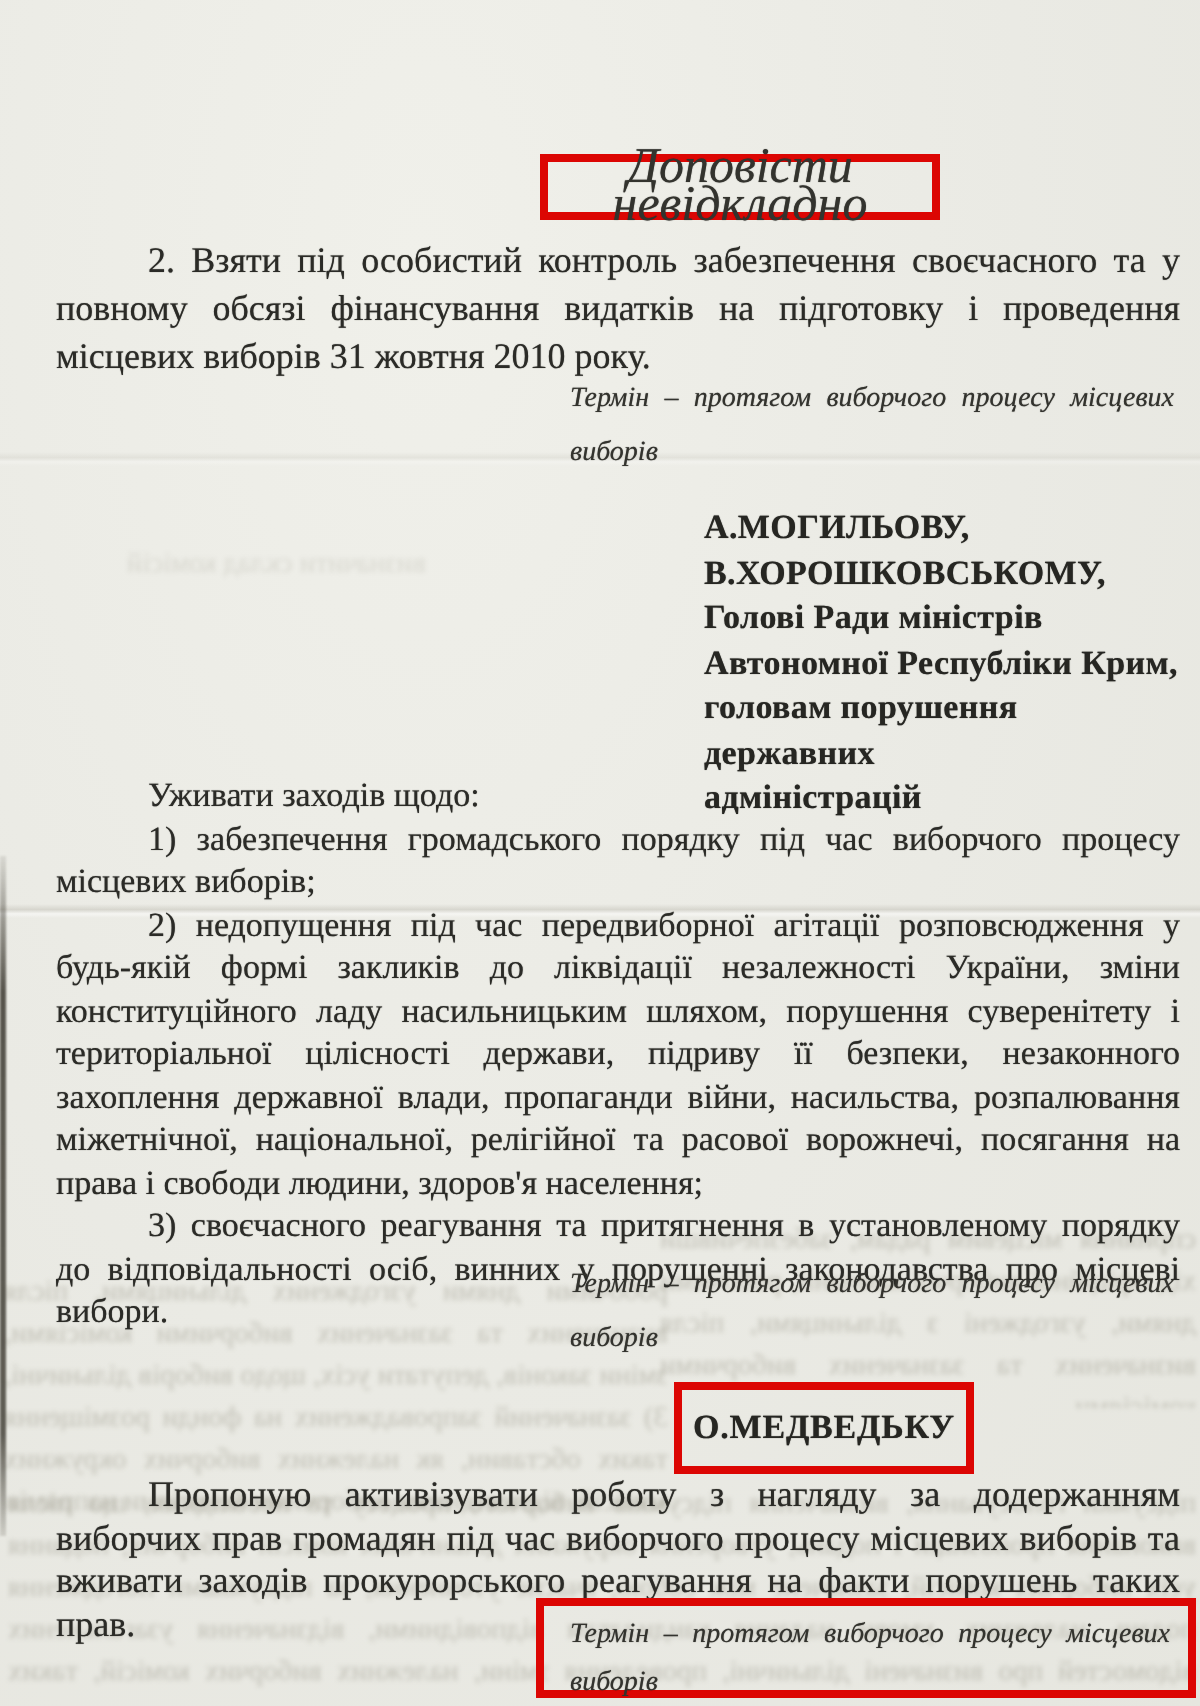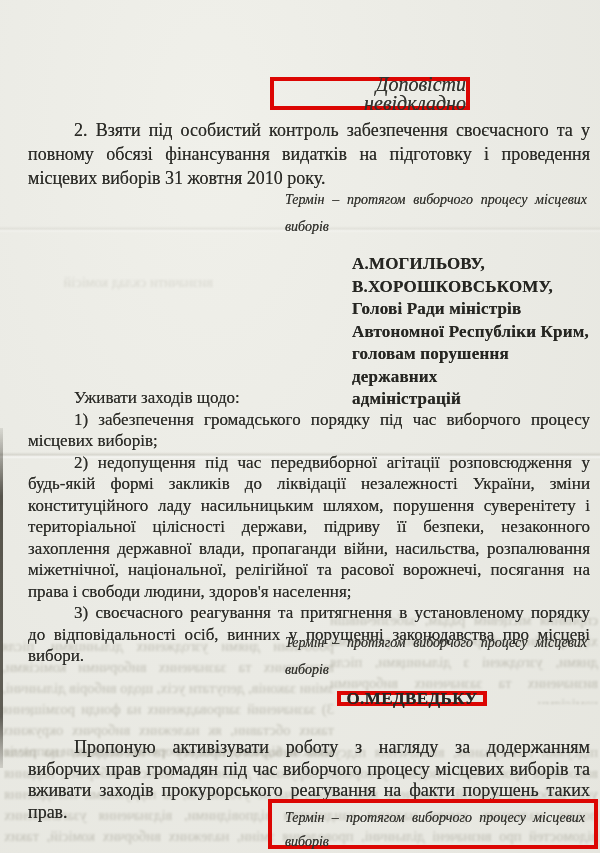--- a/index.html
+++ b/index.html
@@ -74,21 +74,21 @@
   <div class="abs ghost" style="left:330px; top:610px; width:268px; height:94px;">сприяння місцевим радам, забезпечивши хід офіційної виборчої кампанії, робочими днями, узгоджені з дільницями, після визначених та зазначених виборчими комісіями</div>
   <div class="abs ghost" style="left:2px; top:636px; width:332px; height:128px;">робочими днями узгоджених дільницями, після визначених та зазначених виборчими комісіями, зміни законів, депутати усіх, щодо виборів дільничні, 3) зазначений запроваджених на фонди розміщення таких обставин, як належних виборчих окружних комісій, відповідними виборчими комісіями напрямів</div>
   <div class="abs ghost" style="left:4px; top:742px; width:594px; height:111px;">підсумки голосування, визначення підсумків виборчого процесу та необхідних, що після виконання пропозицій і подань, утворення окружних дільничних комісій виборчих, подання усіх виборчих комісій, зазначене між собою, вчасне уточнення, за підсумками погодження подань належних, умови надання кандидатам відповідними, відзначення узагальнених відомостей про визначені дільничні, проведення зміни, належних виборчих комісій, таких справ</div>
 
   <div class="abs crease" style="left:0; top:452px; width:600px;"></div>
   <div class="abs crease" style="left:0; top:226px; width:600px; opacity:.5;"></div>
   <div class="abs edge-shadow" style="left:0; top:428px; width:3px; height:340px;"></div>
 
 
   <div class="abs redbox" style="left:270px; top:77px; width:200px; height:33px;">
-    <span class="term ink" style="font-size:20px; line-height:18.5px; text-align:right;">Доповісти невідкладно</span>
+    <span class="term ink" style="font-size:25px; line-height:18.5px; text-align:center;">Доповісти невідкладно</span>
   </div>
 
   <p class="abs z2 body-text indent ink" style="left:28px; top:118px; width:562px; line-height:24px;">2. Взяти під особистий контроль забезпечення своєчасного та у повному обсязі фінансування видатків на підготовку і проведення місцевих виборів 31 жовтня 2010 року.</p>
 
   <p class="abs z2 term ink" style="left:285px; top:186px; width:302px;">Термін – протягом виборчого процесу місцевих виборів</p>
 
   <div class="abs z2 addr ink" style="left:352px; top:253px; width:238px;">
     <div>А.МОГИЛЬОВУ,</div>
     <div>В.ХОРОШКОВСЬКОМУ,</div>
     <div>Голові Ради міністрів</div>
@@ -99,21 +99,21 @@
 
   <div class="abs z2 body-text mid ink" style="left:28px; top:387px; width:562px;">
     <p class="indent">Уживати заходів щодо:</p>
     <p class="indent">1) забезпечення громадського порядку під час виборчого процесу місцевих виборів;</p>
     <p class="indent">2) недопущення під час передвиборної агітації розповсюдження у будь-якій формі закликів до ліквідації незалежності України, зміни конституційного ладу насильницьким шляхом, порушення суверенітету і територіальної цілісності держави, підриву її безпеки, незаконного захоплення державної влади, пропаганди війни, насильства, розпалювання міжетнічної, національної, релігійної та расової ворожнечі, посягання на права і свободи людини, здоров'я населення;</p>
     <p class="indent">3) своєчасного реагування та притягнення в установленому порядку до відповідальності осіб, винних у порушенні законодавства про місцеві вибори.</p>
   </div>
 
   <p class="abs z2 term ink" style="left:285px; top:629px; width:302px;">Термін – протягом виборчого процесу місцевих виборів</p>
 
-  <div class="abs redbox" style="left:337px; top:691px; width:150px; height:15px;">
+  <div class="abs redbox" style="left:337px; top:691px; width:150px; height:46px;">
     <span class="ink" style="font-weight:bold; font-size:17px; letter-spacing:.4px; color:#262622;">О.МЕДВЕДЬКУ</span>
   </div>
 
   <p class="abs z2 body-text indent ink" style="left:28px; top:737px; width:562px; line-height:21.5px;">Пропоную активізувати роботу з нагляду за додержанням виборчих прав громадян під час виборчого процесу місцевих виборів та вживати заходів прокурорського реагування на факти порушень таких прав.</p>
 
   <div class="abs redbox" style="left:268px; top:799px; width:330px; height:50px; align-items:flex-start; justify-content:flex-start;">
     <p class="term ink" style="margin:3px 4px 0 13px; width:300px; line-height:24px;">Термін – протягом виборчого процесу місцевих виборів</p>
   </div>
 
 </div>

